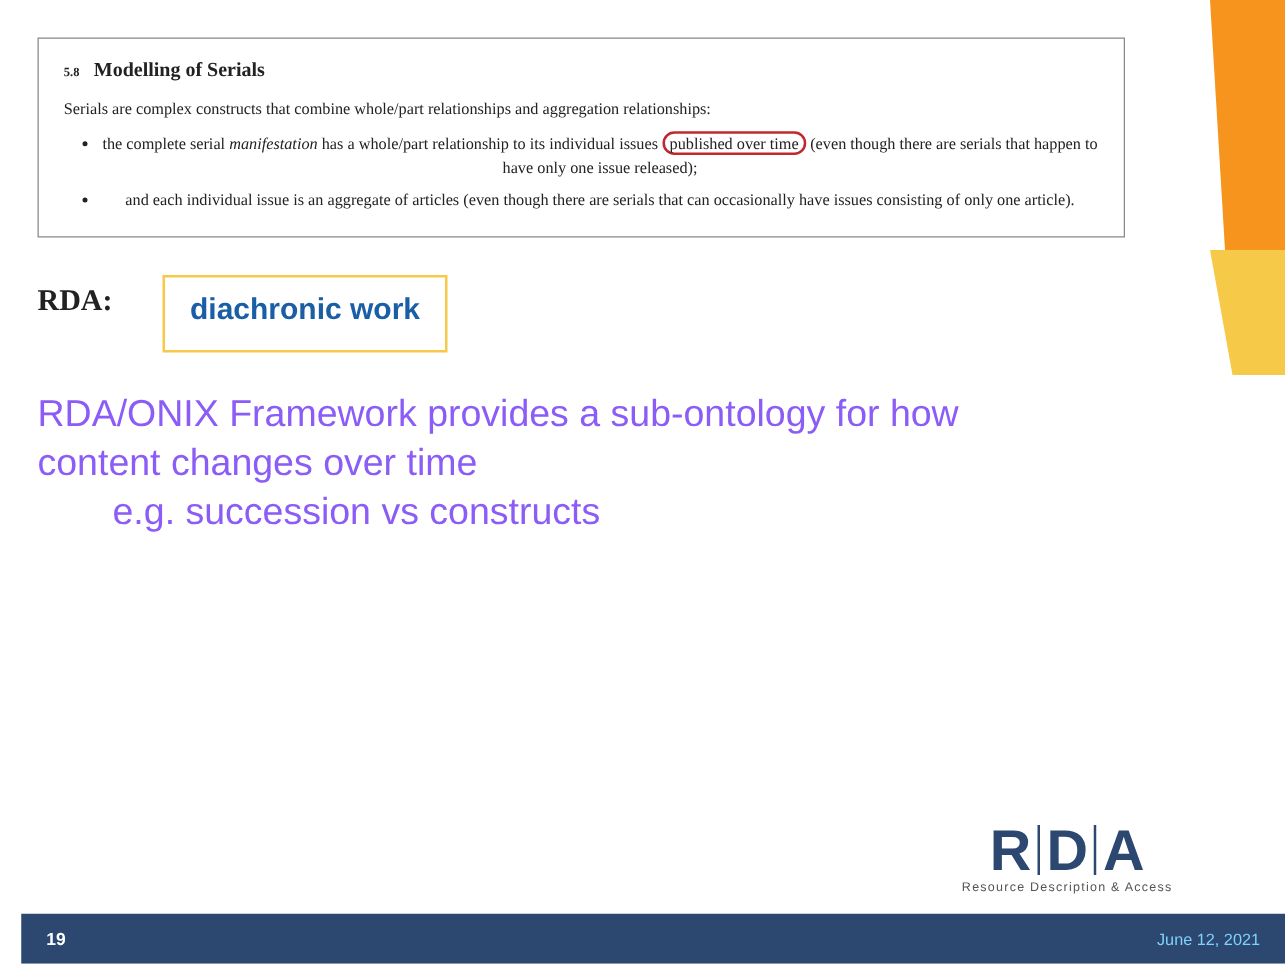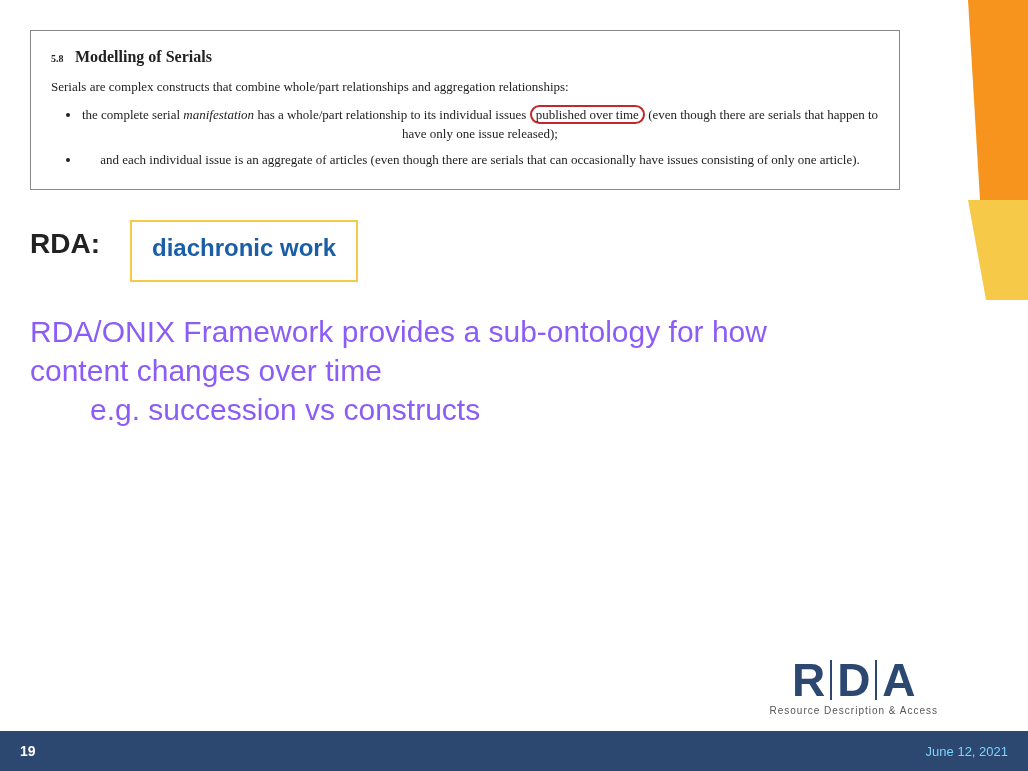--- a/index.html
+++ b/index.html
@@ -127,24 +127,24 @@
     
     .rda-section {
       display: flex;
       align-items: flex-start;
       margin-bottom: 30px;
       margin-top: 10px;
       gap: 20px;
     }
 
     .rda-label {
-      font-size: 28px;
+      font-size: 24px;
       font-weight: bold;
       color: #222;
-      font-family: Liberation Sans, sans-serif;
+      font-family: Liberation Serif, serif;
       min-width: 80px;
       padding-top: 8px;
     }
 
     .rda-definition-box {
       border: 2px solid #f7c948;
       padding: 12px 20px;
       max-width: 700px;
     }
 
@@ -175,21 +175,21 @@
     }
 
     .indent-line {
       padding-left: 60px;
     }
 
     
     .bottom-bar {
       position: absolute;
       bottom: 0;
-      left: 0;
+      left: 17px;
       right: 0;
       height: 40px;
       background: #2c4770;
       display: flex;
       align-items: center;
       justify-content: space-between;
       padding: 0 20px;
       z-index: 20;
     }
 

